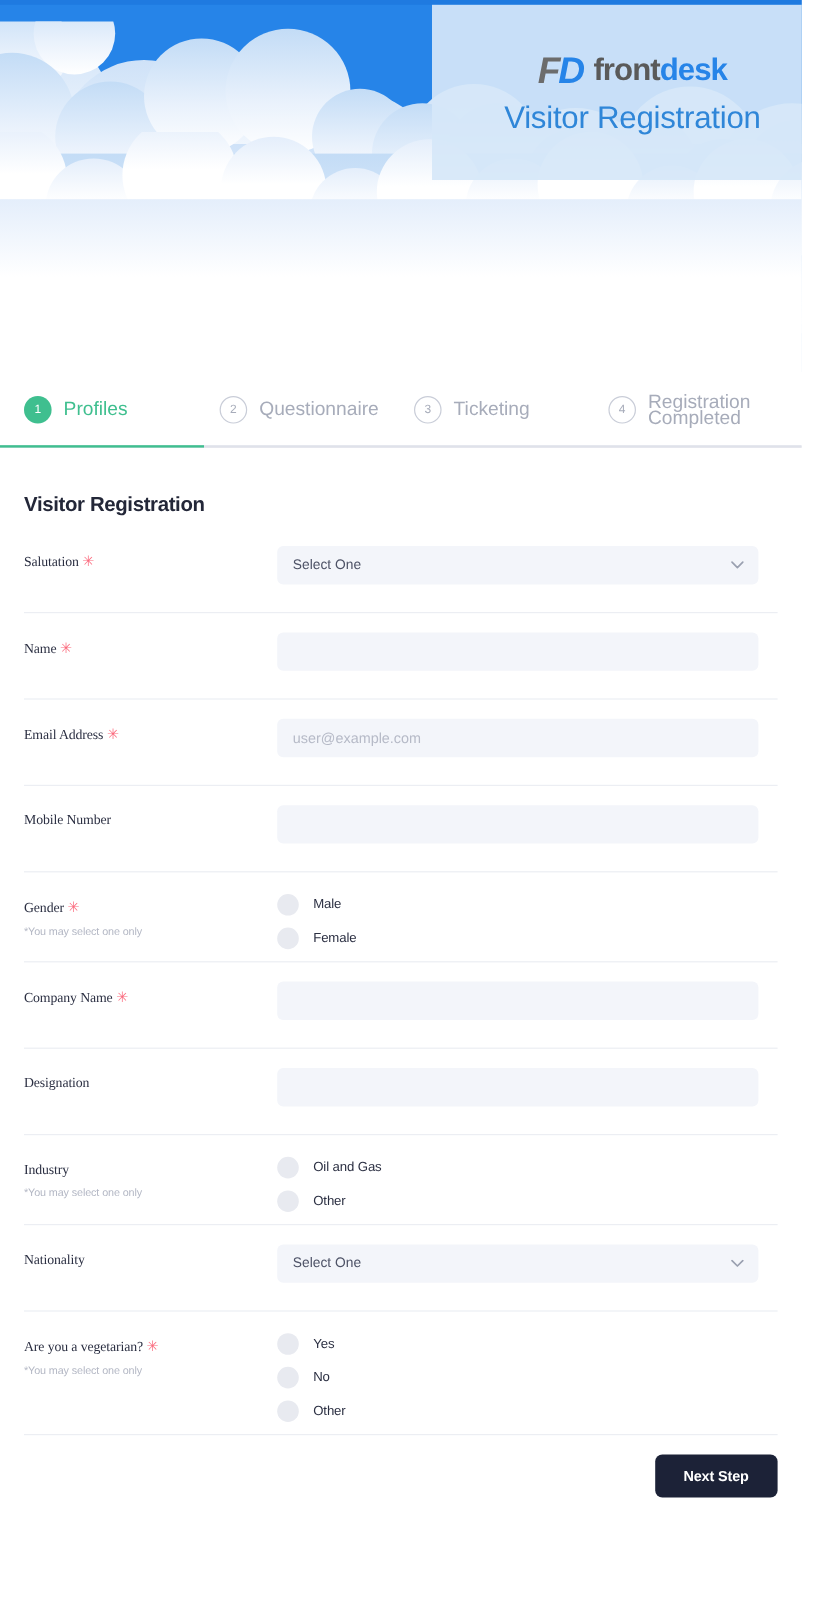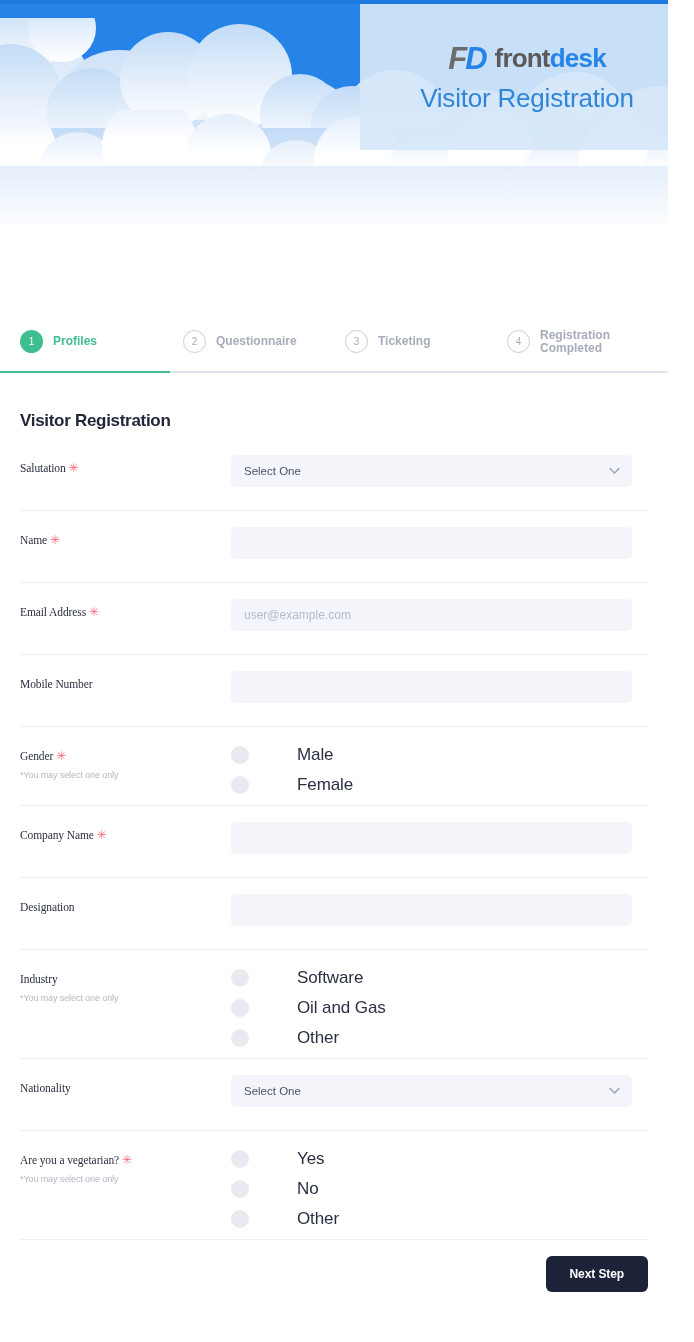--- a/index.html
+++ b/index.html
@@ -112,25 +112,24 @@
   .step-circle.active {
     background: #3fbf8f;
     color: #ffffff;
   }
   .step-circle.idle {
     border: 1px solid #c9cdd8;
     color: #a7acba;
     background: #ffffff;
   }
   .step-label {
-    font-size: 12px;
+    font-size: 16px;
     line-height: 13px;
     color: #a7acba;
     max-width: 110px;
-    font-weight: bold;
   }
   .step-label.active { color: #3fbf8f; }
   .progress-track {
     position: absolute;
     left: 0; bottom: -1px;
     width: 694px; height: 2px;
     background: #dfe2ea;
   }
   .progress-fill {
     position: absolute;
@@ -233,24 +232,23 @@
     gap: 12px;
     cursor: pointer;
   }
   .radio-dot {
     width: 18px; height: 18px;
     border-radius: 50%;
     background: #e8eaf0;
     flex: 0 0 auto;
   }
   .radio-text {
-    font-size: 17px;
+    font-size: 11px;
     color: #2b2f42;
     letter-spacing: -0.1px;
-    margin-left: 36px;
   }
 
   .footer-row {
     display: flex;
     justify-content: flex-end;
     padding: 16px 20px 0 20px;
   }
   .next-btn {
     background: #1c2237;
     color: #ffffff;
@@ -466,24 +464,20 @@
 
     <div class="field">
       <div class="field-left">
         <div class="field-label">Industry</div>
         <div class="field-hint">*You may select one only</div>
       </div>
       <div class="field-right">
         <div class="radio-group">
           <div class="radio-row">
             <span class="radio-dot"></span>
-            <span class="radio-text">Software</span>
-          </div>
-          <div class="radio-row">
-            <span class="radio-dot"></span>
             <span class="radio-text">Oil and Gas</span>
           </div>
           <div class="radio-row">
             <span class="radio-dot"></span>
             <span class="radio-text">Other</span>
           </div>
         </div>
       </div>
     </div>
 

